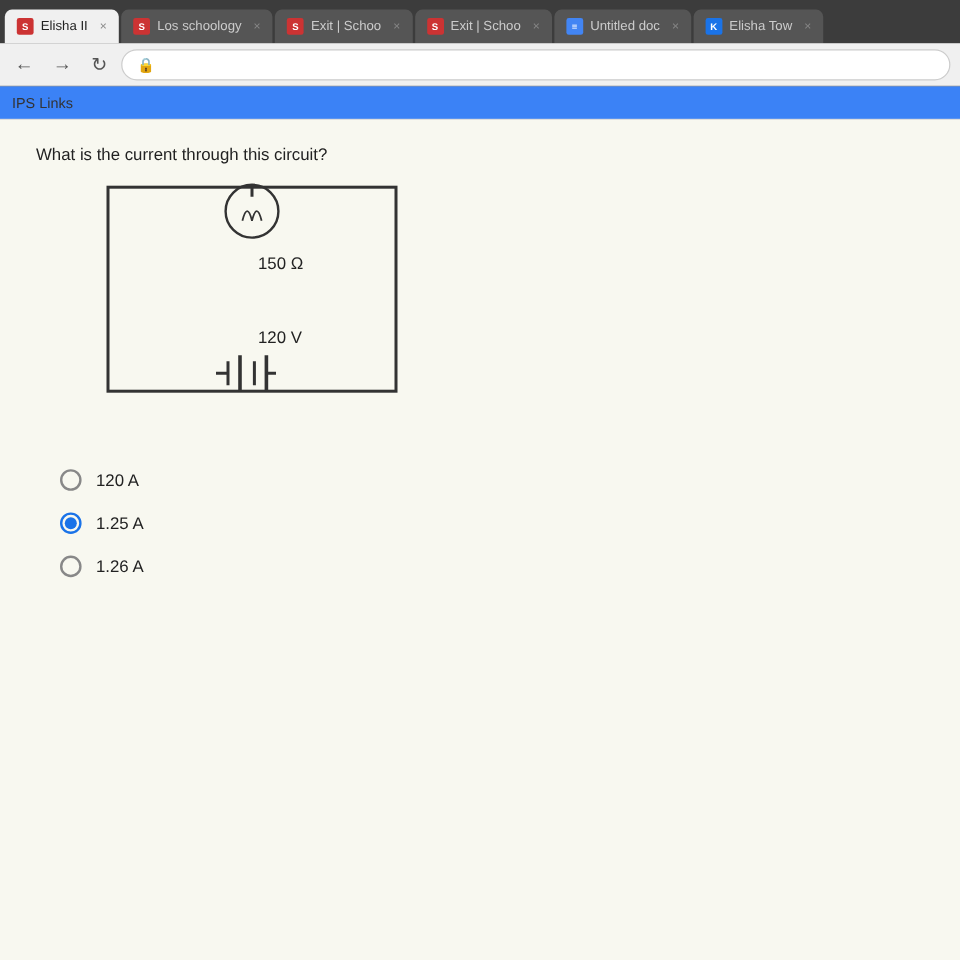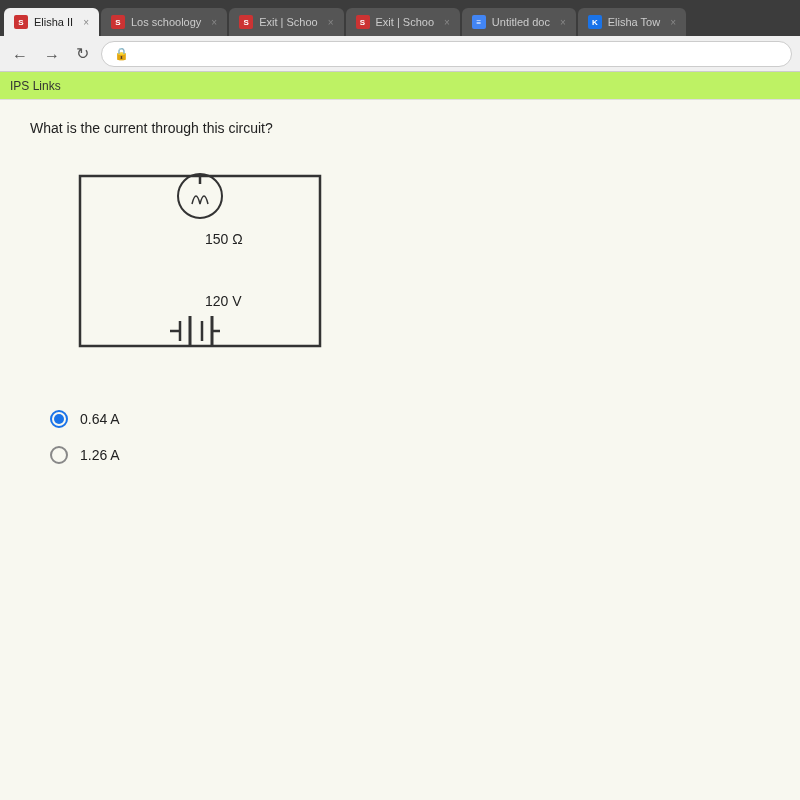--- a/index.html
+++ b/index.html
@@ -106,49 +106,49 @@
       display: flex;
       align-items: center;
     }
 
     .page-icon {
       margin-right: 6px;
       font-size: 12px;
     }
 
     .bookmarks-bar {
-      background: #bef264;
+      background: #3b82f6;
       height: 28px;
       display: flex;
       align-items: center;
       padding: 0 10px;
       border-bottom: 1px solid #ddd;
       font-size: 12px;
       color: #333;
     }
 
     
     .page-content {
       flex: 1;
       background: #f8f8f0;
       padding: 20px 30px;
       overflow: hidden;
     }
 
     .question-text {
       font-size: 14px;
       color: #222;
-      margin-bottom: 20px;
     }
 
     
     .circuit-container {
       width: 320px;
       margin: 0 auto 30px 20px;
       position: relative;
+      text-align: center;
     }
 
     .circuit-svg {
       width: 300px;
       height: 220px;
     }
 
     
     .answer-choices {
       padding-left: 20px;
@@ -267,24 +267,28 @@
 
         <line x1="162" y1="160" x2="162" y2="190" stroke="#333" stroke-width="3"></line>
 
         <line x1="120" y1="175" x2="130" y2="175" stroke="#333" stroke-width="2.5"></line>
         <line x1="162" y1="175" x2="170" y2="175" stroke="#333" stroke-width="2.5"></line>
       </svg>
     </div>
 
     <div class="answer-choices">
       <div class="answer-option">
+        <div class="radio-outer"></div>
+        <span>120 A</span>
+      </div>
+      <div class="answer-option">
         <div class="radio-outer selected">
           <div class="radio-inner"></div>
         </div>
-        <span>0.64 A</span>
+        <span>1.25 A</span>
       </div>
       <div class="answer-option">
         <div class="radio-outer"></div>
         <span>1.26 A</span>
       </div>
     </div>
   </div>
 </div>
 
 </body></html>

